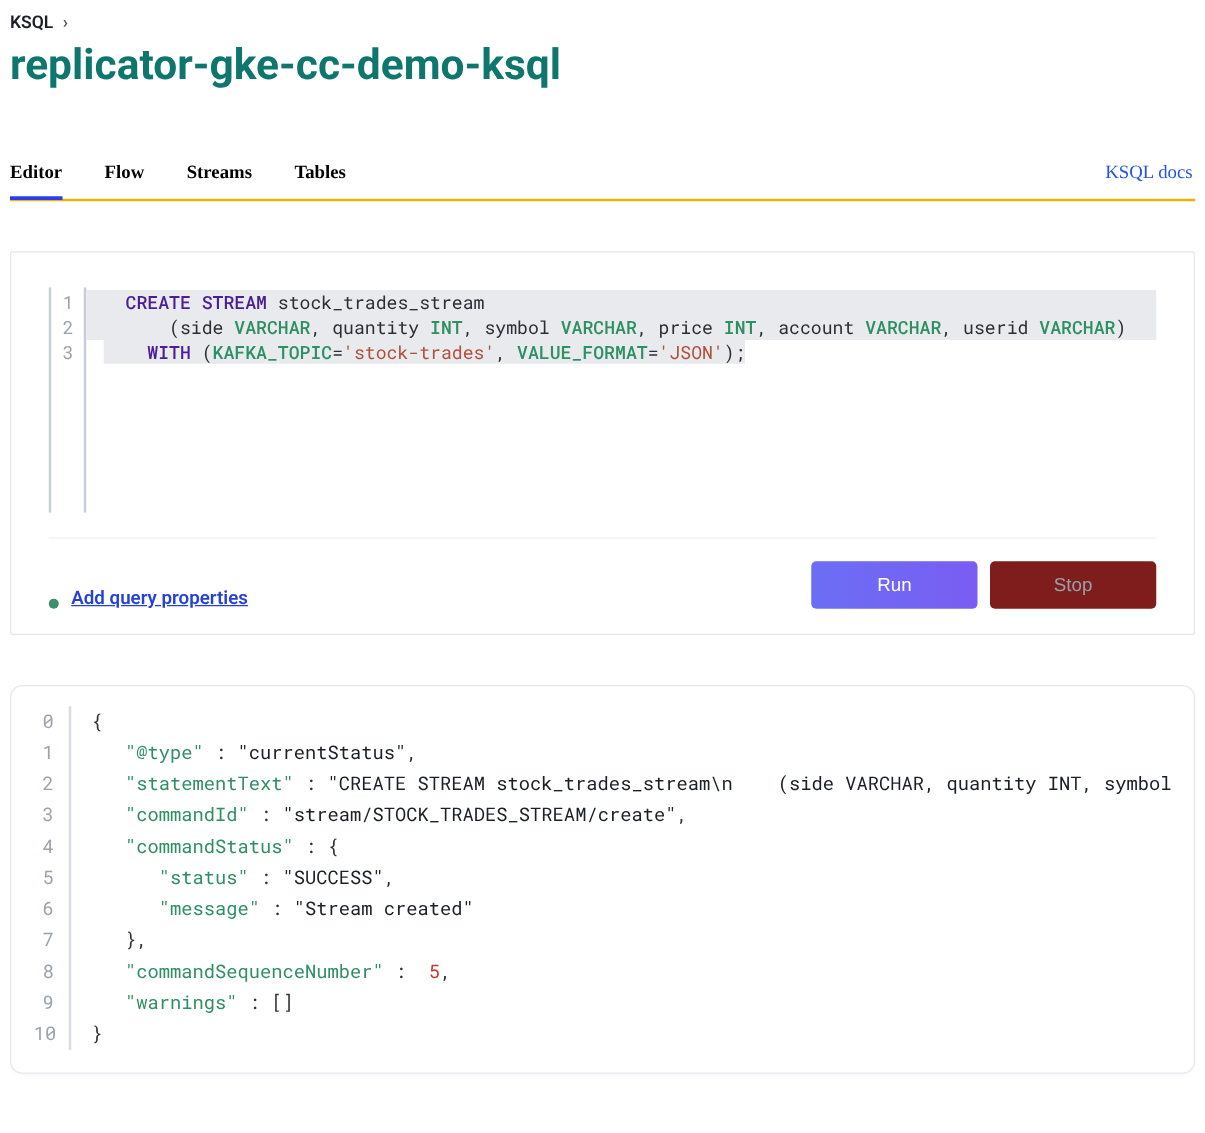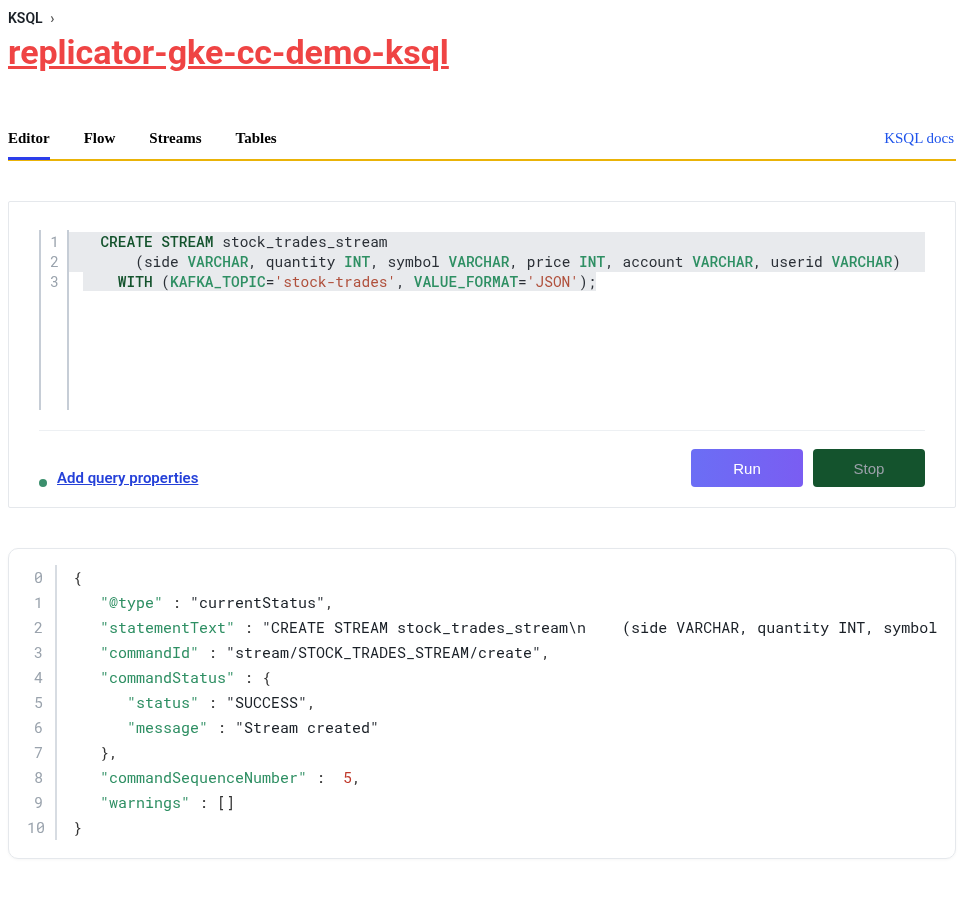--- a/index.html
+++ b/index.html
@@ -13,23 +13,22 @@
   .breadcrumb {
     font-size: 14px;
     font-weight: 600;
     color: #1a2027;
     margin-bottom: 6px;
   }
   .breadcrumb .chevron { margin-left: 4px; color:#555; }
   .page-title {
     font-size: 34px;
     font-weight: 700;
-    color: #ef4444;
+    color: #0f766e;
     margin-bottom: 48px;
-    text-decoration: underline;
   }
   .tabbar {
     display: flex;
     align-items: center;
     border-bottom: 2px solid #eab308;
     position: relative;
     font-family: Liberation Serif, serif;
   }
   .tabs { display:flex; gap: 34px; }
   .tab {
@@ -85,21 +84,21 @@
     padding:2px 0;
     border-left:2px solid #c6cdd6;
     margin-left:-2px;
   }
   .code-line {
     height:20px;
     white-space: pre;
     padding-left: 14px;
   }
   .hl { background:#e8eaed; display:block; }
-  .kw { color:#14532d; font-weight:500; }
+  .kw { color:#4c1d95; font-weight:500; }
   .ty { color:#2e8f63; font-weight:500; }
   .str { color:#b0503c;text-align:center; }
   .idn { color:#2a2f36;margin-top:43px; }
 
   .editor-actions {
     display:flex;
     align-items:flex-end;
     margin-top: 20px;
     padding-top: 18px;
     border-top: 1px solid #edf0f3;
@@ -111,32 +110,32 @@
   }
   .add-props {
     color:#2541d9;
     font-weight:600;
     font-size:15px;
     text-decoration: underline;
     cursor:pointer;
   }
   .actions-spacer { flex:1; }
   .btn {
-    width:112px; height:38px;
+    width:133px; height:38px;
     border:none; border-radius:4px;
     font-size:15px; font-weight:500;
     cursor:pointer;
     margin-left:10px;
   }
   .btn-run {
     background: linear-gradient(90deg, #6b6ef5, #7a5df2);
     color:#fff;
   }
   .btn-stop {
-    background:#14532d;
+    background:#7f1d1d;
     color:#9aa0a9;
     cursor:default;
   }
 
   .output-card {
     margin-top: 40px;
     border:1px solid #e5e8ec;
     border-radius:10px;
     padding: 16px 18px 18px 18px;
     box-shadow: 0 1px 3px rgba(0,0,0,0.04);

